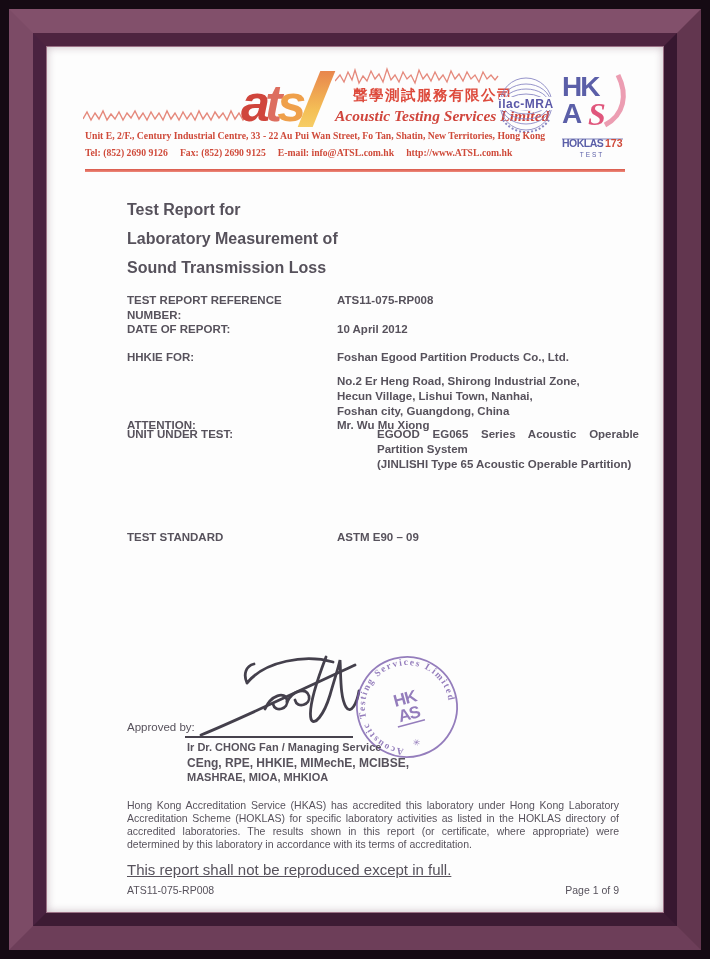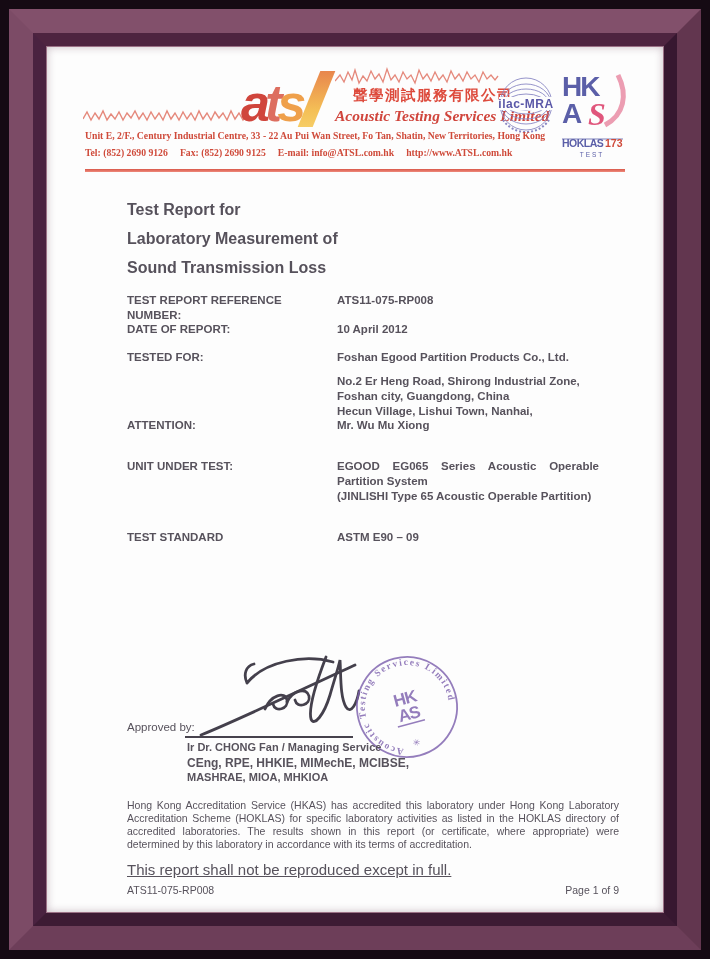--- a/index.html
+++ b/index.html
@@ -47,21 +47,21 @@
   .report-title{position:absolute;left:80px;top:148px;margin:0;
     font-size:16px;line-height:29px;font-weight:bold;color:#56515b;}
 
   
   .row{position:absolute;left:80px;width:492px;display:flex;}
   .row .lbl{width:210px;flex:none;font-size:11.5px;font-weight:bold;line-height:15px;}
   .row .val{width:262px;flex:none;font-size:11.5px;font-weight:bold;line-height:15px;}
   .val.nowrap{white-space:nowrap;}
   .val .just{text-align:justify;}
   .r0{top:246px;} .r1{top:275px;} .r2{top:303px;} .r2b{top:327px;}
-  .r3{top:371px;} .r4{top:412px;} .r5{top:483px;} .r6{top:509px;}
+  .r3{top:371px;} .r4{top:380px;gap:40px;} .r5{top:483px;} .r6{top:509px;}
 
   
   .sig-svg{position:absolute;left:148px;top:598px;}
   .stamp{position:absolute;left:300px;top:600px;opacity:.82;}
   .approved-label{position:absolute;left:80px;top:674px;font-size:11.5px;}
   .sig-line{position:absolute;left:138px;top:689px;width:168px;height:2px;background:#47424d;}
   .signer{position:absolute;left:140px;top:694px;font-size:11px;font-weight:600;white-space:nowrap;}
   .creds1{position:absolute;left:140px;top:709px;font-size:12px;font-weight:600;white-space:nowrap;}
   .creds2{position:absolute;left:140px;top:724px;font-size:11px;font-weight:600;white-space:nowrap;}
 
@@ -137,29 +137,29 @@
 
       <div class="row r0">
         <div class="lbl">TEST REPORT REFERENCE NUMBER:</div>
         <div class="val nowrap">ATS11-075-RP008</div>
       </div>
       <div class="row r1">
         <div class="lbl">DATE OF REPORT:</div>
         <div class="val nowrap">10 April 2012</div>
       </div>
       <div class="row r2">
-        <div class="lbl">TESTED FOR:</div>
+        <div class="lbl">HHKIE FOR:</div>
         <div class="val nowrap">Foshan Egood Partition Products Co., Ltd.</div>
       </div>
       <div class="row r2b">
         <div class="lbl"></div>
         <div class="val">
           <div>No.2 Er Heng Road, Shirong Industrial Zone,</div>
+          <div>Hecun Village, Lishui Town, Nanhai,</div>
           <div>Foshan city, Guangdong, China</div>
-          <div>Hecun Village, Lishui Town, Nanhai,</div>
         </div>
       </div>
       <div class="row r3">
         <div class="lbl">ATTENTION:</div>
         <div class="val nowrap">Mr. Wu Mu Xiong</div>
       </div>
       <div class="row r4">
         <div class="lbl">UNIT UNDER TEST:</div>
         <div class="val">
           <div class="just">EGOOD EG065 Series Acoustic Operable Partition System</div>

